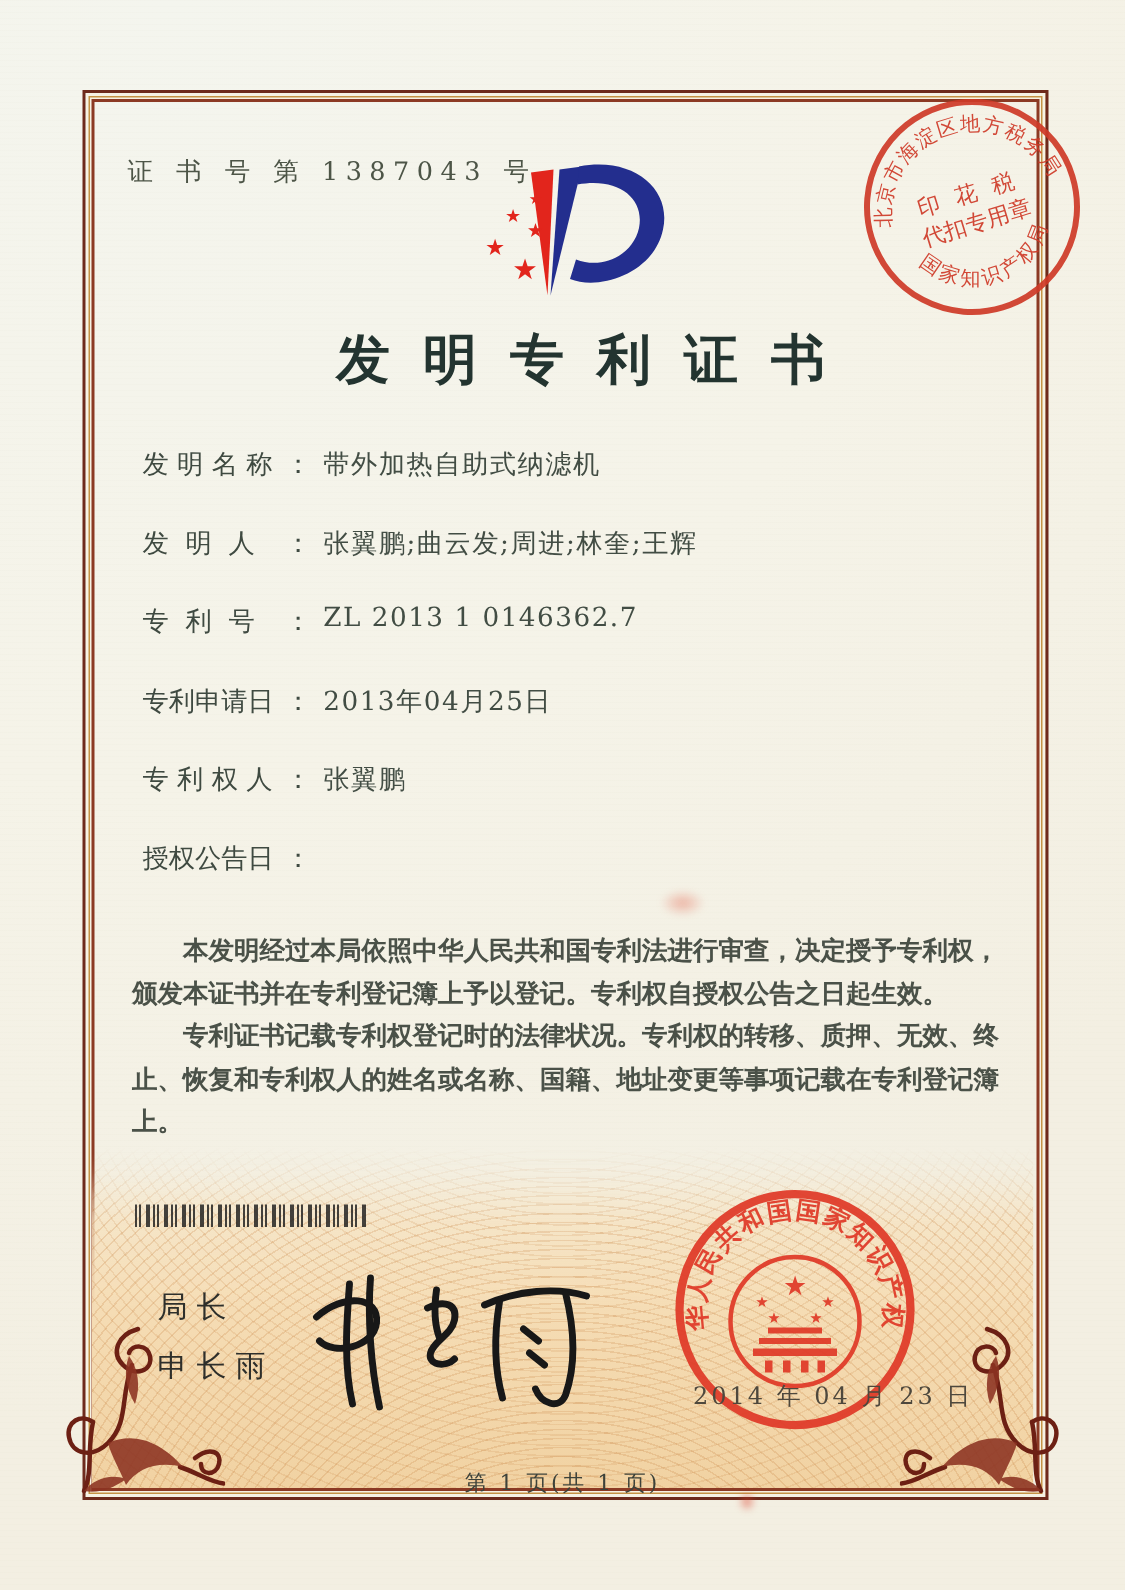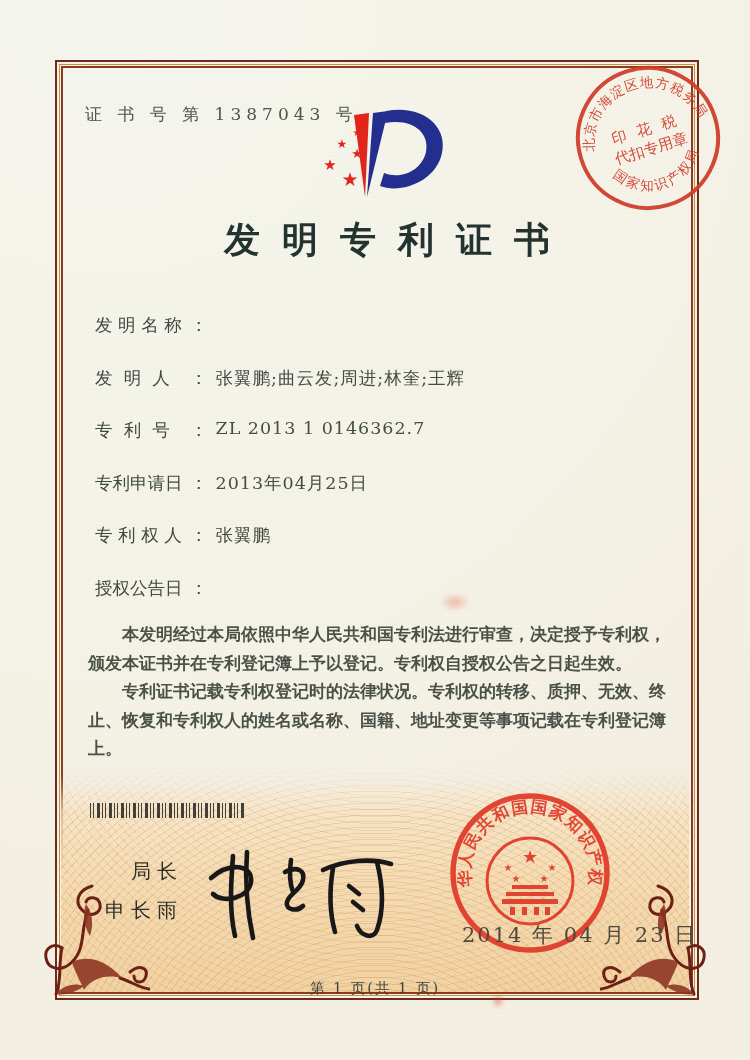--- a/index.html
+++ b/index.html
@@ -35,45 +35,45 @@
     position:absolute;left:85px;top:103px;
     font-size:17px;letter-spacing:5px;color:#4d5547;
   }
   .logo{position:absolute;left:292px;top:96px;width:170px;height:115px;}
   .tax-stamp{position:absolute;left:572px;top:62px;width:152px;height:152px;transform:rotate(-17deg);opacity:.92;}
   .title{
     position:absolute;left:0;top:216px;width:750px;text-align:center;
     font-size:36px;font-weight:600;color:#233430;
     letter-spacing:22px;text-indent:22px;padding-left:12px;
   }
-  .fields{position:absolute;left:95px;top:313px;width:560px;}
+  .fields{position:absolute;left:95px;top:297px;width:560px;}
   .field-row{display:flex;margin-bottom:14.5px;height:38px;align-items:flex-start;
     font-size:17.5px;color:#3f4a41;}
   .field-label{display:inline-block;min-width:95px;white-space:pre;}
   .field-colon{margin-right:8px;}
   .field-value{letter-spacing:1px;color:#424d44;}
   .paragraphs{
     position:absolute;left:88px;top:620px;width:578px;
     font-size:17px;line-height:28.5px;color:#4a5148;text-align:justify;font-weight:bold;
   }
   .paragraphs p{margin:0;text-indent:2em;}
   .barcode{
     position:absolute;left:90px;top:803px;width:156px;height:15px;opacity:.82;
     background:repeating-linear-gradient(90deg,
       #1c1c1c 0 1.5px, rgba(0,0,0,0) 1.5px 3px,
       #1c1c1c 3px 4px, rgba(0,0,0,0) 4px 7.5px,
       #1c1c1c 7.5px 10px, rgba(0,0,0,0) 10px 12px);
   }
-  .signer{position:absolute;left:105px;top:858px;color:#2e2f2b;font-size:20px;text-align:right;}
+  .signer{position:absolute;left:105px;top:858px;color:#2e2f2b;font-size:20px;}
   .signer div{letter-spacing:6px;margin-bottom:12px;}
   .signature{position:absolute;left:195px;top:838px;width:210px;height:105px;}
   .seal{position:absolute;left:448px;top:791px;width:164px;height:164px;opacity:.93;}
   .seal-date{
     position:absolute;left:462px;top:921px;z-index:5;
-    font-size:21px;color:#4e483d;letter-spacing:2px;
+    font-size:16px;color:#4e483d;letter-spacing:2px;
   }
   .footer{
     position:absolute;left:0;top:967px;width:750px;text-align:center;
     font-size:14.5px;color:#3d423a;letter-spacing:2px;margin-top:12px;
   }
   .ornament{position:absolute;width:118px;height:126px;}
   .ornament.left{left:32px;top:878px;}
   .ornament.right{left:600px;top:878px;transform:scaleX(-1);}
   .smudge{position:absolute;border-radius:50%;filter:blur(2px);pointer-events:none;}
   .smudge.a{left:440px;top:593px;width:30px;height:18px;
@@ -149,20 +149,21 @@
       <textPath href="#stampBottom" startOffset="50%" text-anchor="middle">国家知识产权局</textPath>
     </text>
   </svg>
 
   <div class="title">发明专利证书</div>
 
   <div class="fields">
     <div class="field-row">
       <span class="field-label">发 明 名 称</span>
         <span class="field-colon">：</span>
+      <span class="field-value">带外加热自助式纳滤机</span>
     </div>
     <div class="field-row">
       <span class="field-label">发  明  人</span>
         <span class="field-colon">：</span>
       <span class="field-value">张翼鹏;曲云发;周进;林奎;王辉</span>
     </div>
     <div class="field-row">
       <span class="field-label">专  利  号</span>
         <span class="field-colon">：</span>
       <span class="field-value">ZL 2013 1 0146362.7</span>

